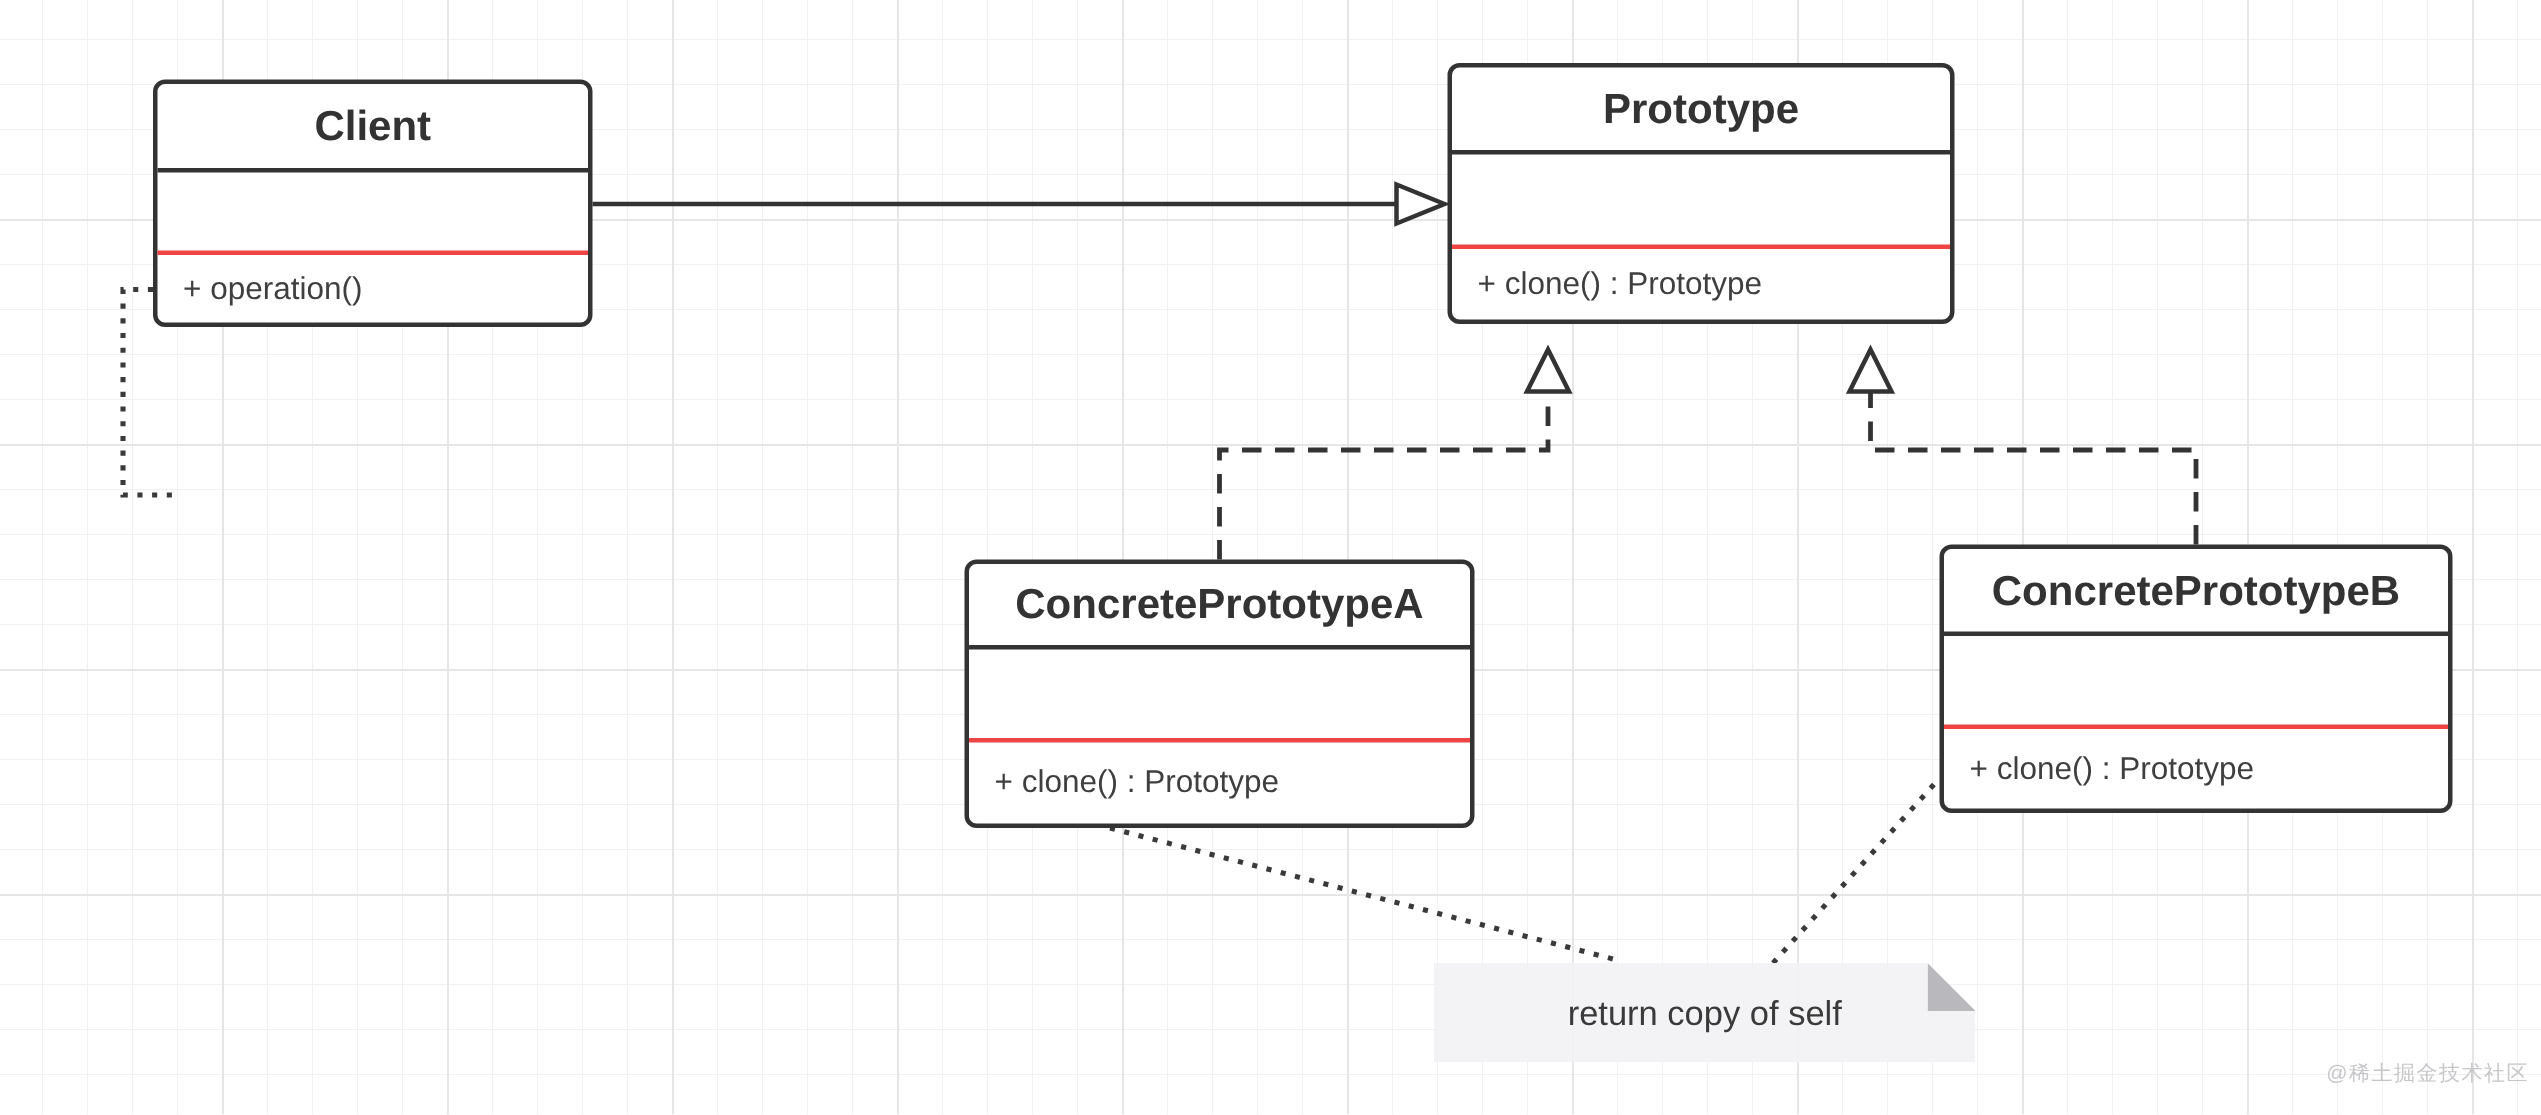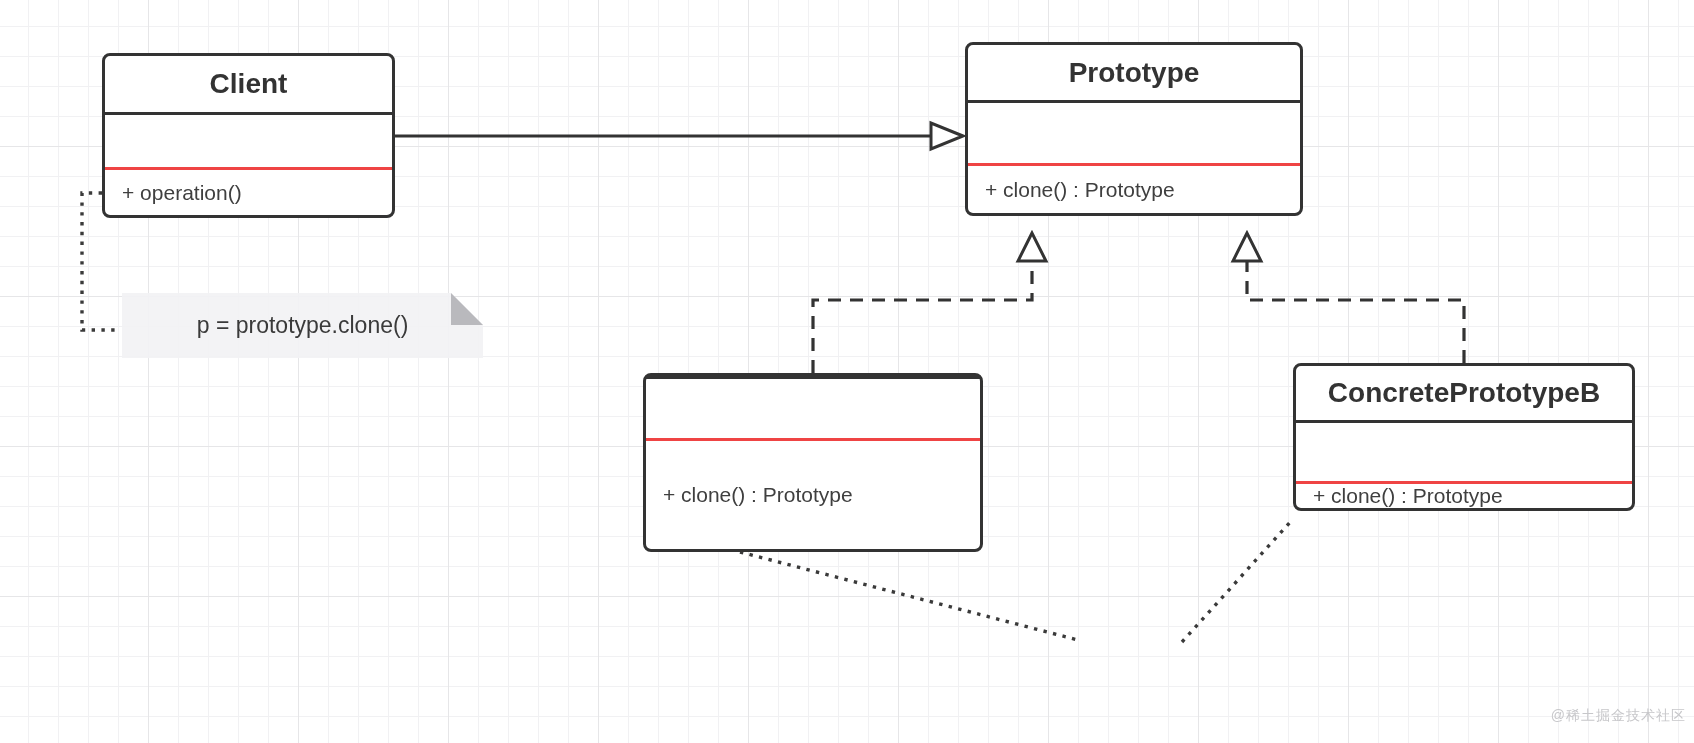--- a/index.html
+++ b/index.html
@@ -93,32 +93,33 @@
     <div class="sec methods">+ operation()</div>
   </div>
 
   <div class="uml-class" style="left:965px; top:42px; width:338px; height:174px;">
     <div class="sec title" style="height:55px">Prototype</div>
     <div class="sec attrs" style="height:63px"></div>
     <div class="sec methods">+ clone() : Prototype</div>
   </div>
 
   <div class="uml-class" style="left:643px; top:373px; width:340px; height:179px;">
+    <div class="sec title" style="height:54px">ConcretePrototypeA</div>
     <div class="sec attrs" style="height:62px"></div>
     <div class="sec methods">+ clone() : Prototype</div>
   </div>
 
-  <div class="uml-class" style="left:1293px; top:363px; width:342px; height:148px;">
+  <div class="uml-class" style="left:1293px; top:363px; width:342px; height:179px;">
     <div class="sec title" style="height:55px">ConcretePrototypeB</div>
     <div class="sec attrs" style="height:62px"></div>
     <div class="sec methods">+ clone() : Prototype</div>
   </div>
 
-  <div class="note" style="left:122px; top:293px; width:361px; height:65px;">
+
+  <div class="note" style="left:956px; top:642px; width:361px; height:66px;">
     <div class="note-bg"></div>
     <div class="note-fold"></div>
-    <div class="note-text">p = prototype.clone()</div>
+    <div class="note-text">return copy of self</div>
   </div>
-
 
   <div class="watermark">@稀土掘金技术社区</div>
 
 </div>
 
 </body></html>

